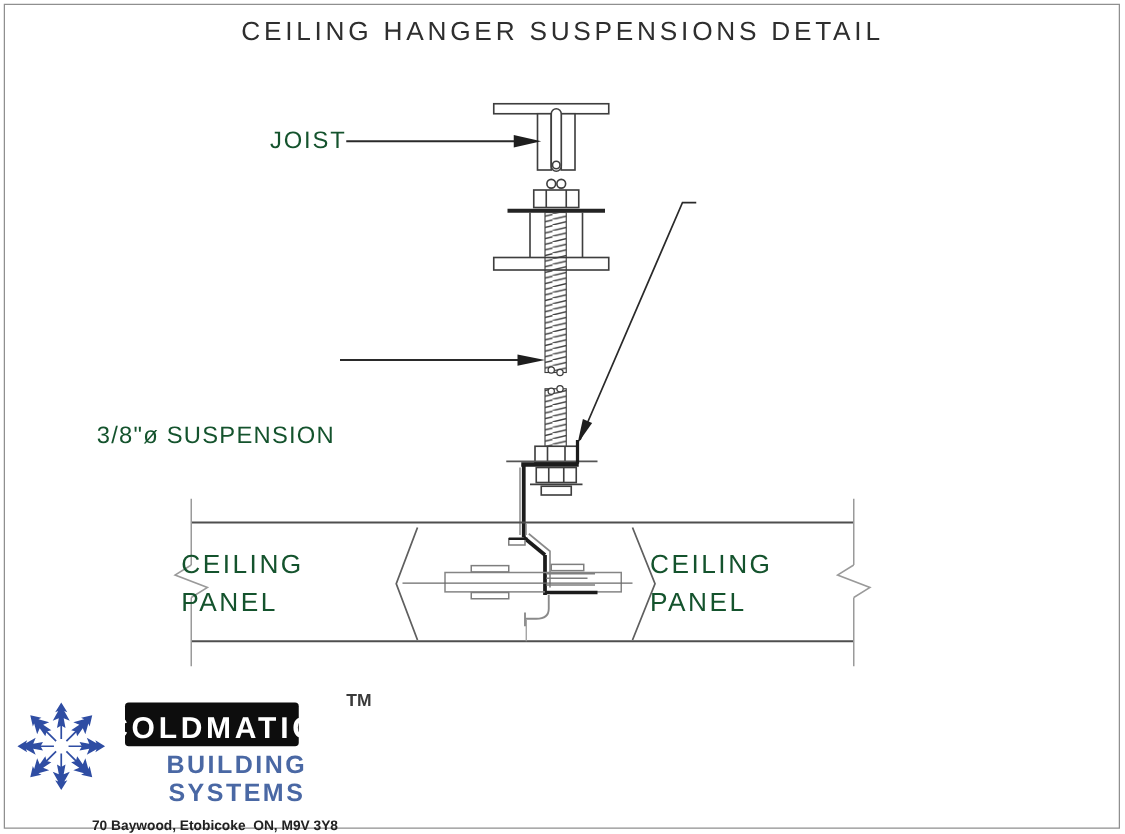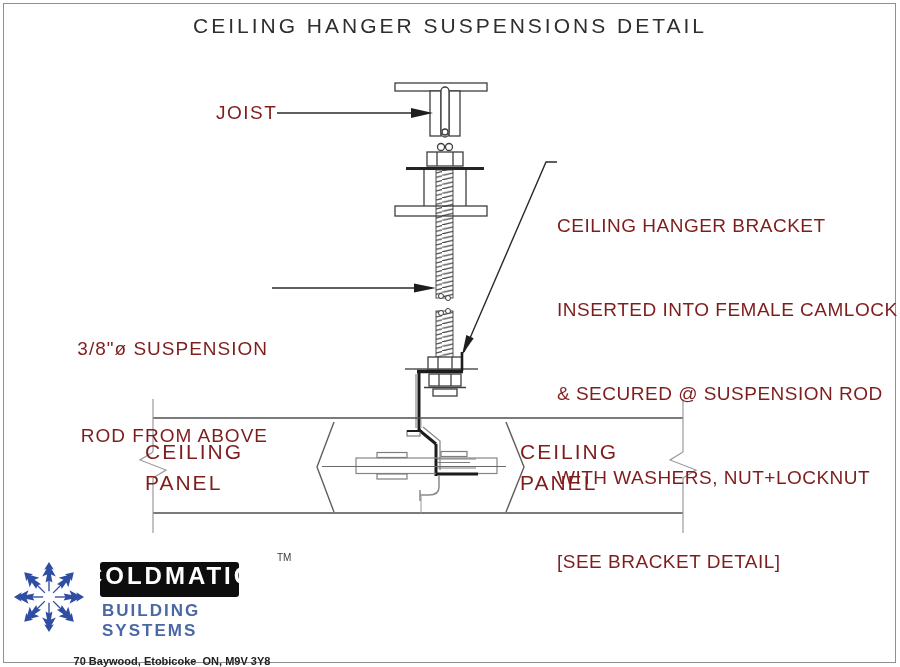--- a/index.html
+++ b/index.html
@@ -3,36 +3,36 @@
 <meta charset="utf-8">
 <style>
   html,body{margin:0;padding:0;background:#fff;}
   .page{position:relative;width:900px;height:667px;background:#ffffff;overflow:hidden;
         font-family:"Liberation Sans",sans-serif;color:#2d2d2d;}
   .page-border{position:absolute;left:3px;top:3px;right:4px;bottom:4px;
         border:1.5px solid #8f8f8f;pointer-events:none;}
   .drawing-svg{position:absolute;left:0;top:0;}
   .title{position:absolute;left:0;top:14px;width:100%;text-align:center;
         font-size:21px;letter-spacing:3px;color:#2e2e2e;white-space:pre;}
-  .cad{color:#7f1d1d;}
+  .cad{color:#14532d;}
   .joist-label{position:absolute;left:216px;top:102px;font-size:19px;letter-spacing:1.5px;}
   .rod-label{position:absolute;right:632px;top:276px;width:260px;text-align:right;
         font-size:19px;letter-spacing:1px;line-height:29px;white-space:pre;}
   .bracket-note{position:absolute;left:557px;top:156px;width:330px;
         font-size:19px;letter-spacing:0.5px;line-height:28px;white-space:pre;}
   .panel-label{position:absolute;width:160px;text-align:left;
         font-size:21px;letter-spacing:2px;line-height:31px;}
   .panel-label.left{left:145px;top:436px;}
   .panel-label.right{left:520px;top:436px;}
   .logo-box{position:absolute;left:100px;top:562px;width:139px;height:35px;
-        background:#0d0d0d;border-radius:3px;display:flex;align-items:flex-start;justify-content:center;}
+        background:#0d0d0d;border-radius:3px;display:flex;align-items:flex-end;justify-content:center;}
   .logo-box span{color:#ffffff;font-weight:800;font-size:24px;letter-spacing:3px;}
-  .tm{position:absolute;left:277px;top:552px;font-size:10px;font-weight:400;color:#3a3a3a;}
-  .tagline{position:absolute;left:102px;top:601px;width:175px;
-        font-weight:700;font-size:17px;letter-spacing:2px;color:#4a68a4;}
+  .tm{position:absolute;left:277px;top:552px;font-size:14px;font-weight:700;color:#3a3a3a;}
+  .tagline{position:absolute;left:102px;top:601px;width:175px;text-align:center;
+        font-weight:700;font-size:20px;letter-spacing:2px;color:#4a68a4;}
   .address{position:absolute;left:12px;top:629px;width:320px;text-align:center;
         font-size:11px;font-weight:700;line-height:13px;color:#222;white-space:pre;}
   .snowflake{position:absolute;left:12px;top:558px;}
 </style>
 </head>
 <body>
 
 <div class="page">
   <div class="page-border"></div>
 
@@ -142,30 +142,22 @@
       <polygon points="462,355 473.7,338.3 466.3,335.1" fill="#1e1e1e"></polygon>
     </g>
   </svg>
 
   <div class="title">CEILING HANGER SUSPENSIONS DETAIL</div>
 
   <div class="joist-label cad">JOIST</div>
 
   <div class="rod-label cad">
     <div>3/8"ø SUSPENSION</div>
-    <div>ROD FROM ABOVE</div>
   </div>
 
-  <div class="bracket-note cad">
-    <div>CEILING HANGER BRACKET</div>
-    <div>INSERTED INTO FEMALE CAMLOCK</div>
-    <div>&amp; SECURED @ SUSPENSION ROD</div>
-    <div>WITH WASHERS, NUT+LOCKNUT</div>
-    <div>[SEE BRACKET DETAIL]</div>
-  </div>
 
   <div class="panel-label left cad">
     <div>CEILING</div>
     <div>PANEL</div>
   </div>
   <div class="panel-label right cad">
     <div>CEILING</div>
     <div>PANEL</div>
   </div>
 

